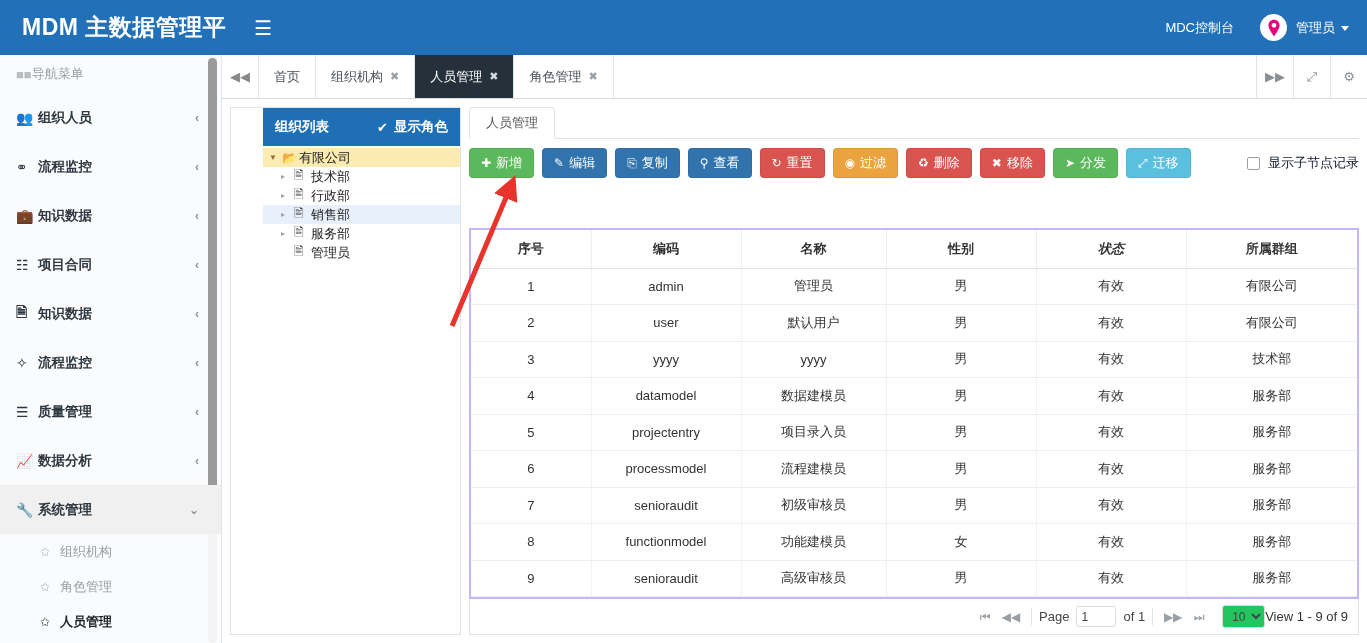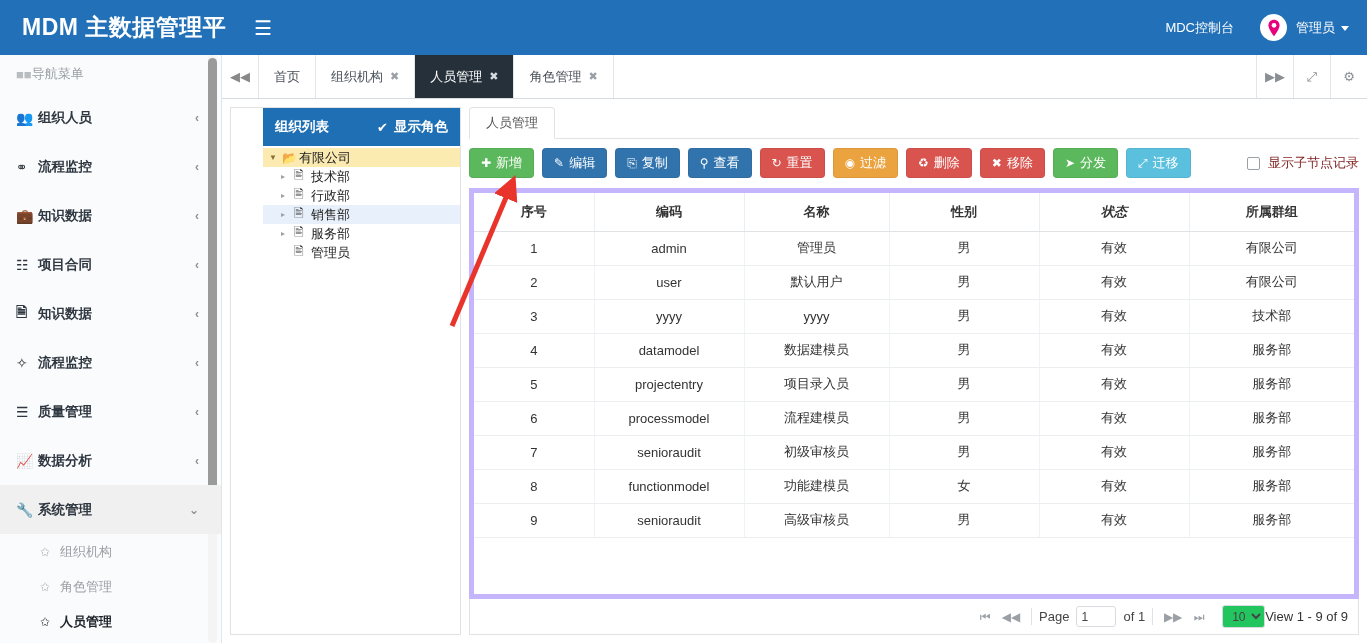--- a/index.html
+++ b/index.html
@@ -158,31 +158,32 @@
     display: flex; align-items: center; padding: 9px 0 10px 0;
   }
   .btn {
     display: inline-flex; align-items: center; height: 30px; padding: 0 11px;
     border-radius: 4px; color: #fff; font-size: 13px; margin-right: 8px;
     cursor: pointer; border: 1px solid rgba(0,0,0,.06); white-space: nowrap;
   }
   .btn .bico { margin-right: 5px; font-size: 12px; line-height: 1; }
   .chk-right {
     margin-left: auto; display: flex; align-items: center; font-size: 13px;
-    color: #7f1d1d; cursor: pointer;
+    color: #0f172a; cursor: pointer;
   }
   .chkbox {
     width: 13px; height: 13px; border: 1px solid #9aa0a6; border-radius: 2px;
     background: #fff; margin-right: 8px; display: inline-block;
   }
 
   
   .table-wrap {
-    flex: 1; border: 5px solid #c4b5fd; display: flex; flex-direction: column;
+    flex: 1; border: 2px solid #c4b5fd; display: flex; flex-direction: row;
     overflow: hidden;
+    margin-top: 40px;
   }
   table { width: 100%; border-collapse: collapse; table-layout: fixed; }
   th {
     height: 38px; font-size: 13px; font-weight: bold; color: #333;
     border-bottom: 1px solid #dfe3e6; border-right: 1px solid #eceff1;
     text-align: center; background: #fff;
   }
   td {
     height: 34px; font-size: 13px; color: #333; text-align: center;
     border-bottom: 1px solid #eceff1; border-right: 1px solid #f0f2f4;

